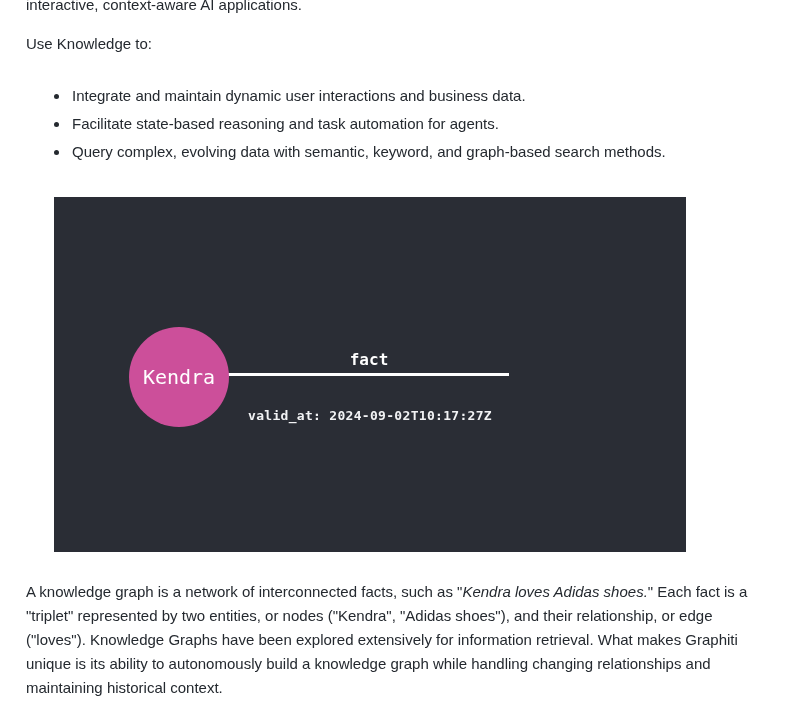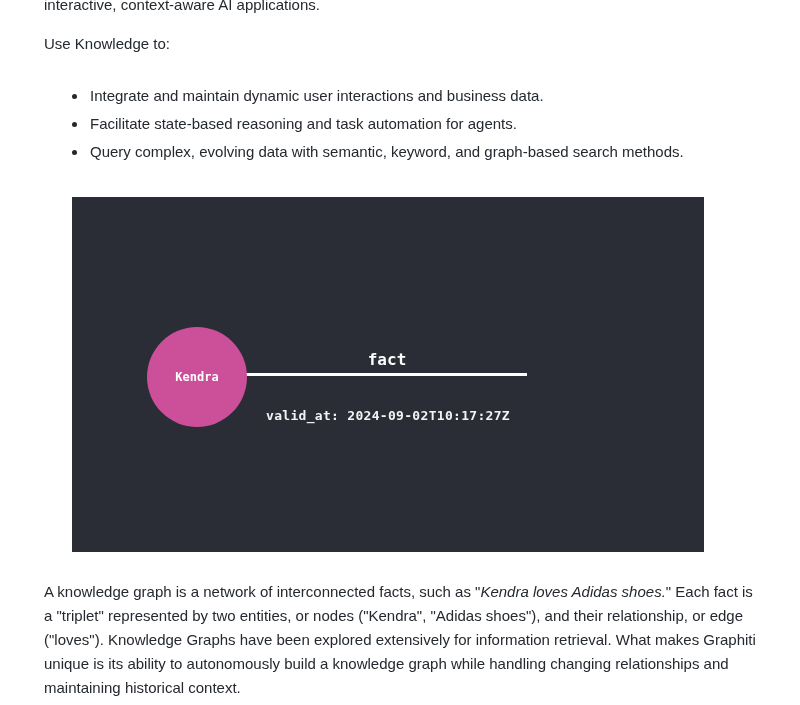--- a/index.html
+++ b/index.html
@@ -6,21 +6,21 @@
   html, body { width: 800px; height: 705px; }
   body {
     background: #ffffff;
     font-family: "Liberation Sans", sans-serif;
     color: #24292f;
     overflow: hidden;
   }
   .page {
     width: 800px;
     height: 705px;
-    padding: 0 44px;
+    padding: 0 26px;
     overflow: hidden;
   }
   .intro-clipped {
     margin-top: -7px;
     font-size: 15px;
     line-height: 24px;
   }
   .use-heading {
     margin-top: 15px;
     font-size: 15px;
@@ -50,22 +50,22 @@
     width: 100px;
     height: 100px;
     border-radius: 50%;
     background: #cc4f9a;
     display: flex;
     align-items: center;
     justify-content: center;
     text-align: center;
     color: #ffffff;
     font-family: "DejaVu Sans Mono", monospace;
-    font-weight: bold;
-    font-size: 12px;
+    font-weight: normal;
+    font-size: 20px;
     line-height: 21px;
     white-space: pre-line;
   }
   .node-kendra { left: 75px; top: 130px; }
   .node-adidas { left: 455px; top: 132px; }
   .edge-line {
     position: absolute;
     left: 174px;
     top: 176px;
     width: 281px;

